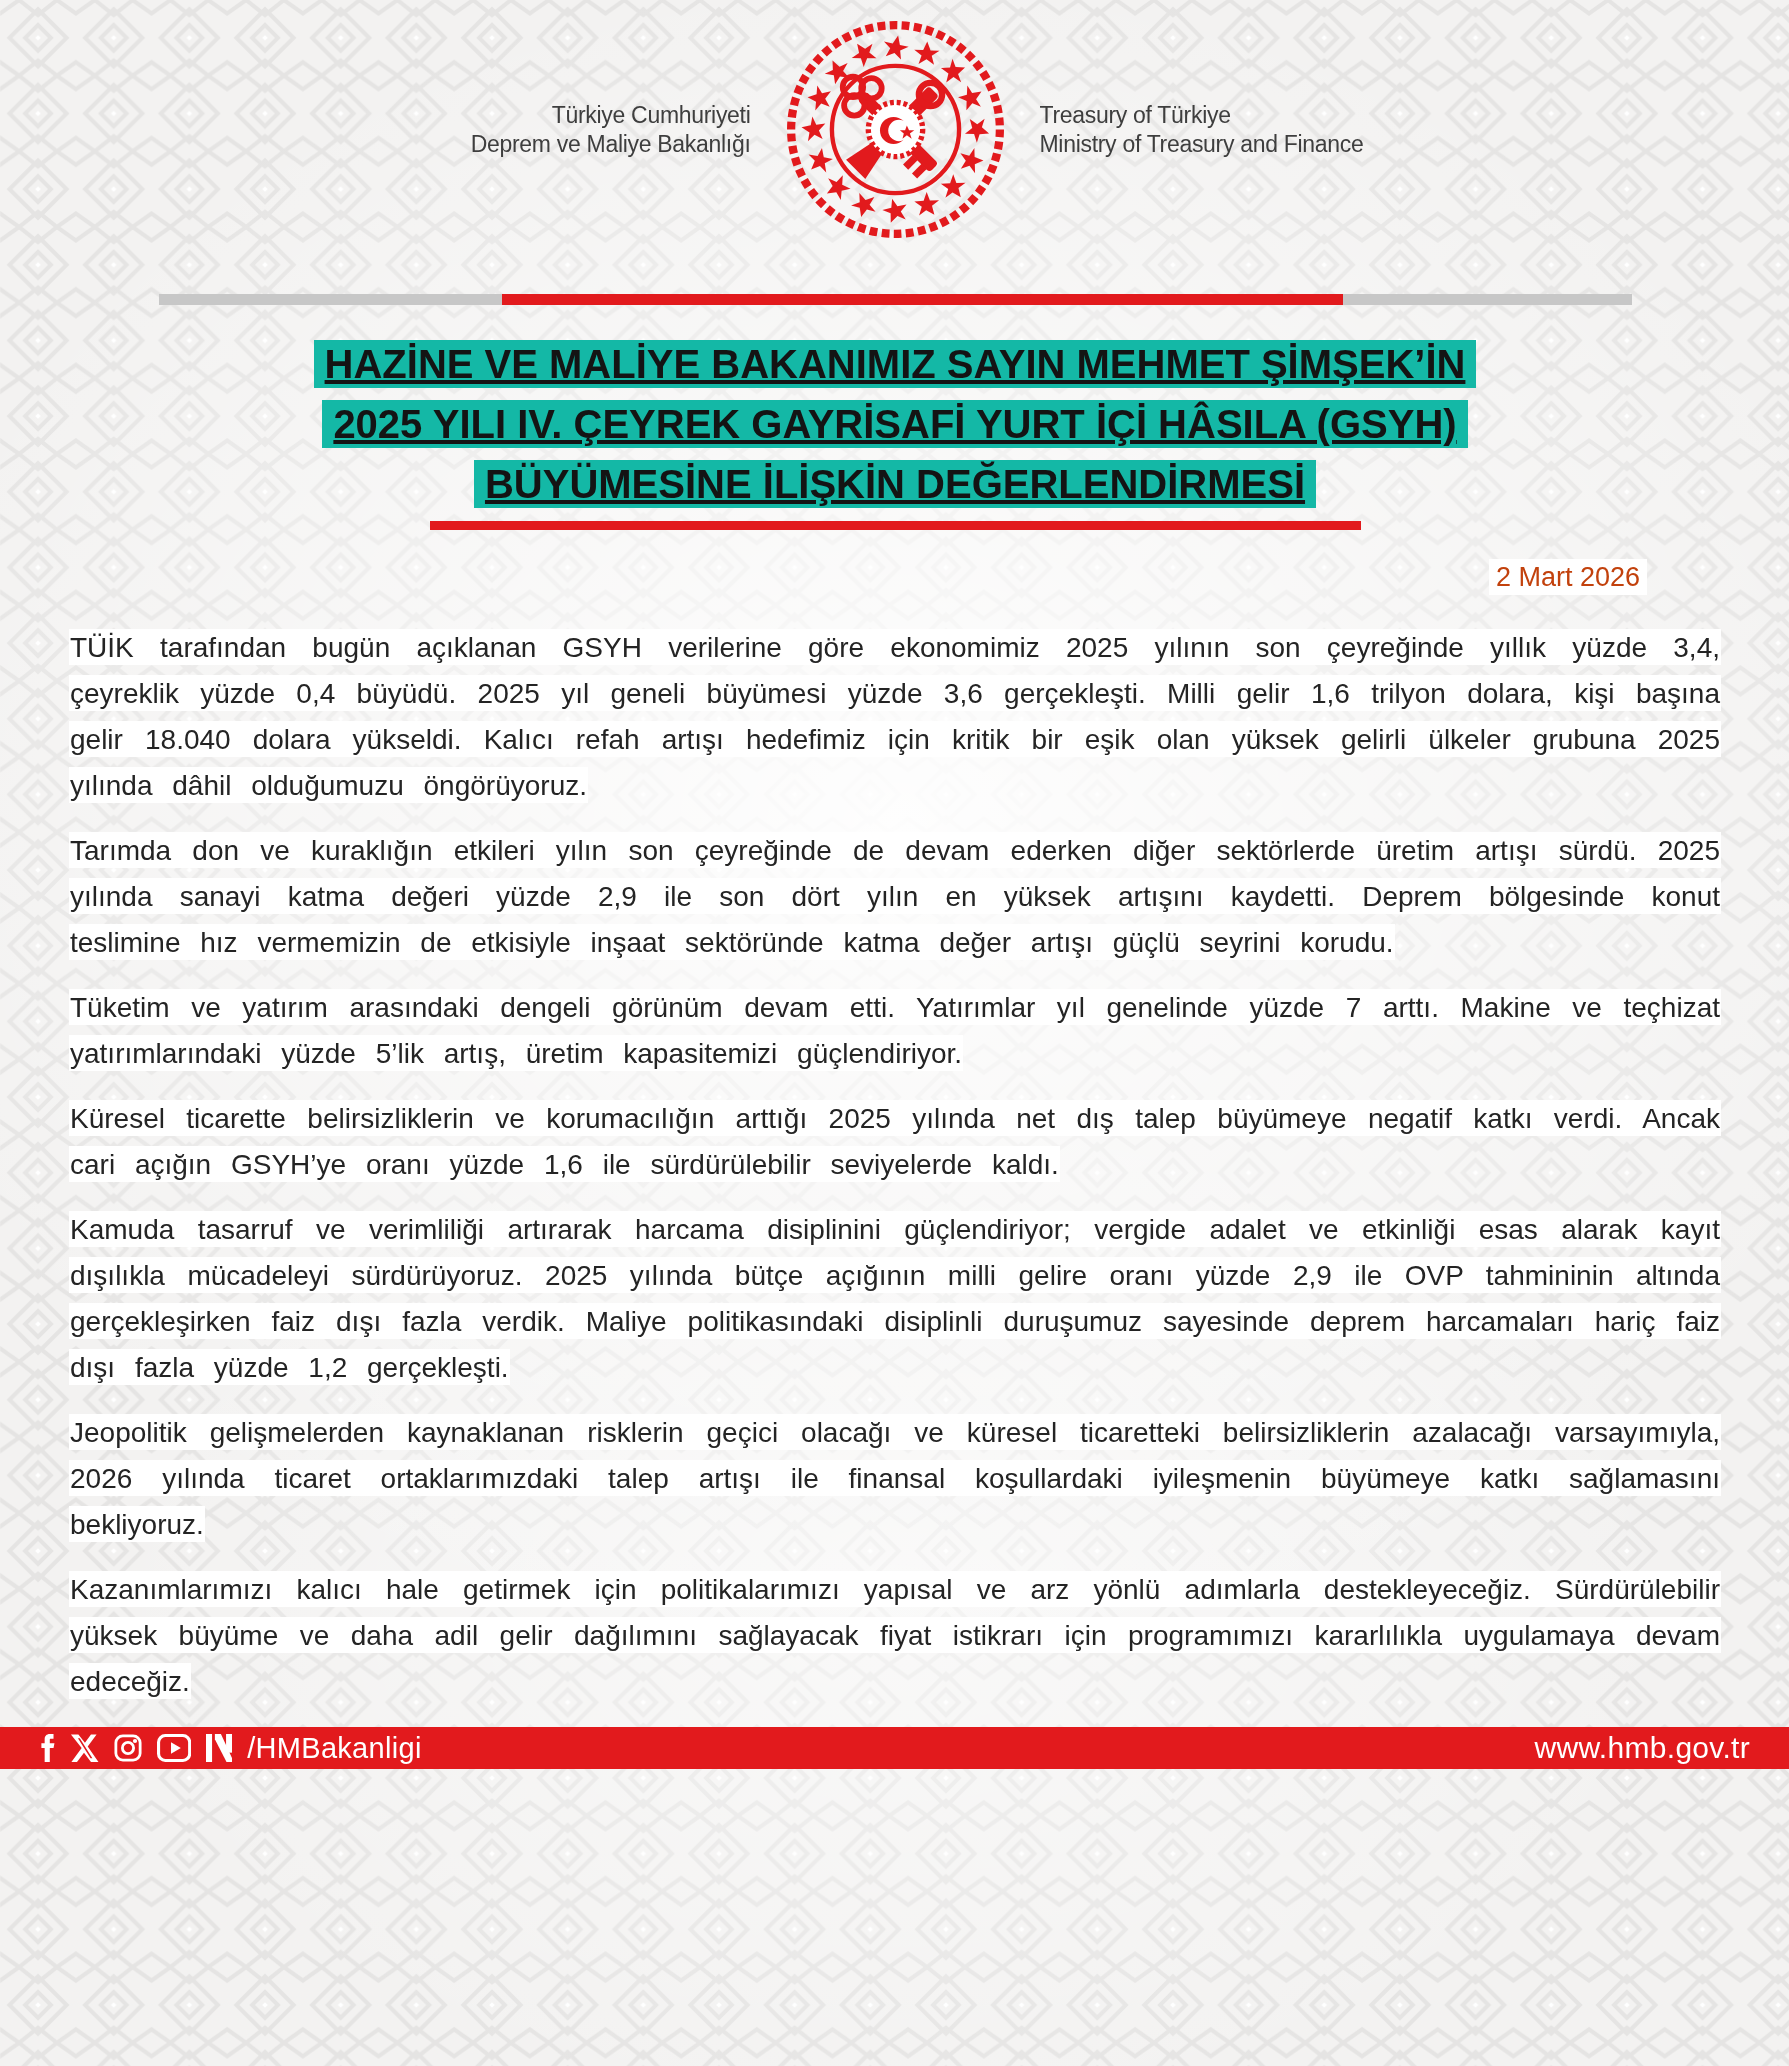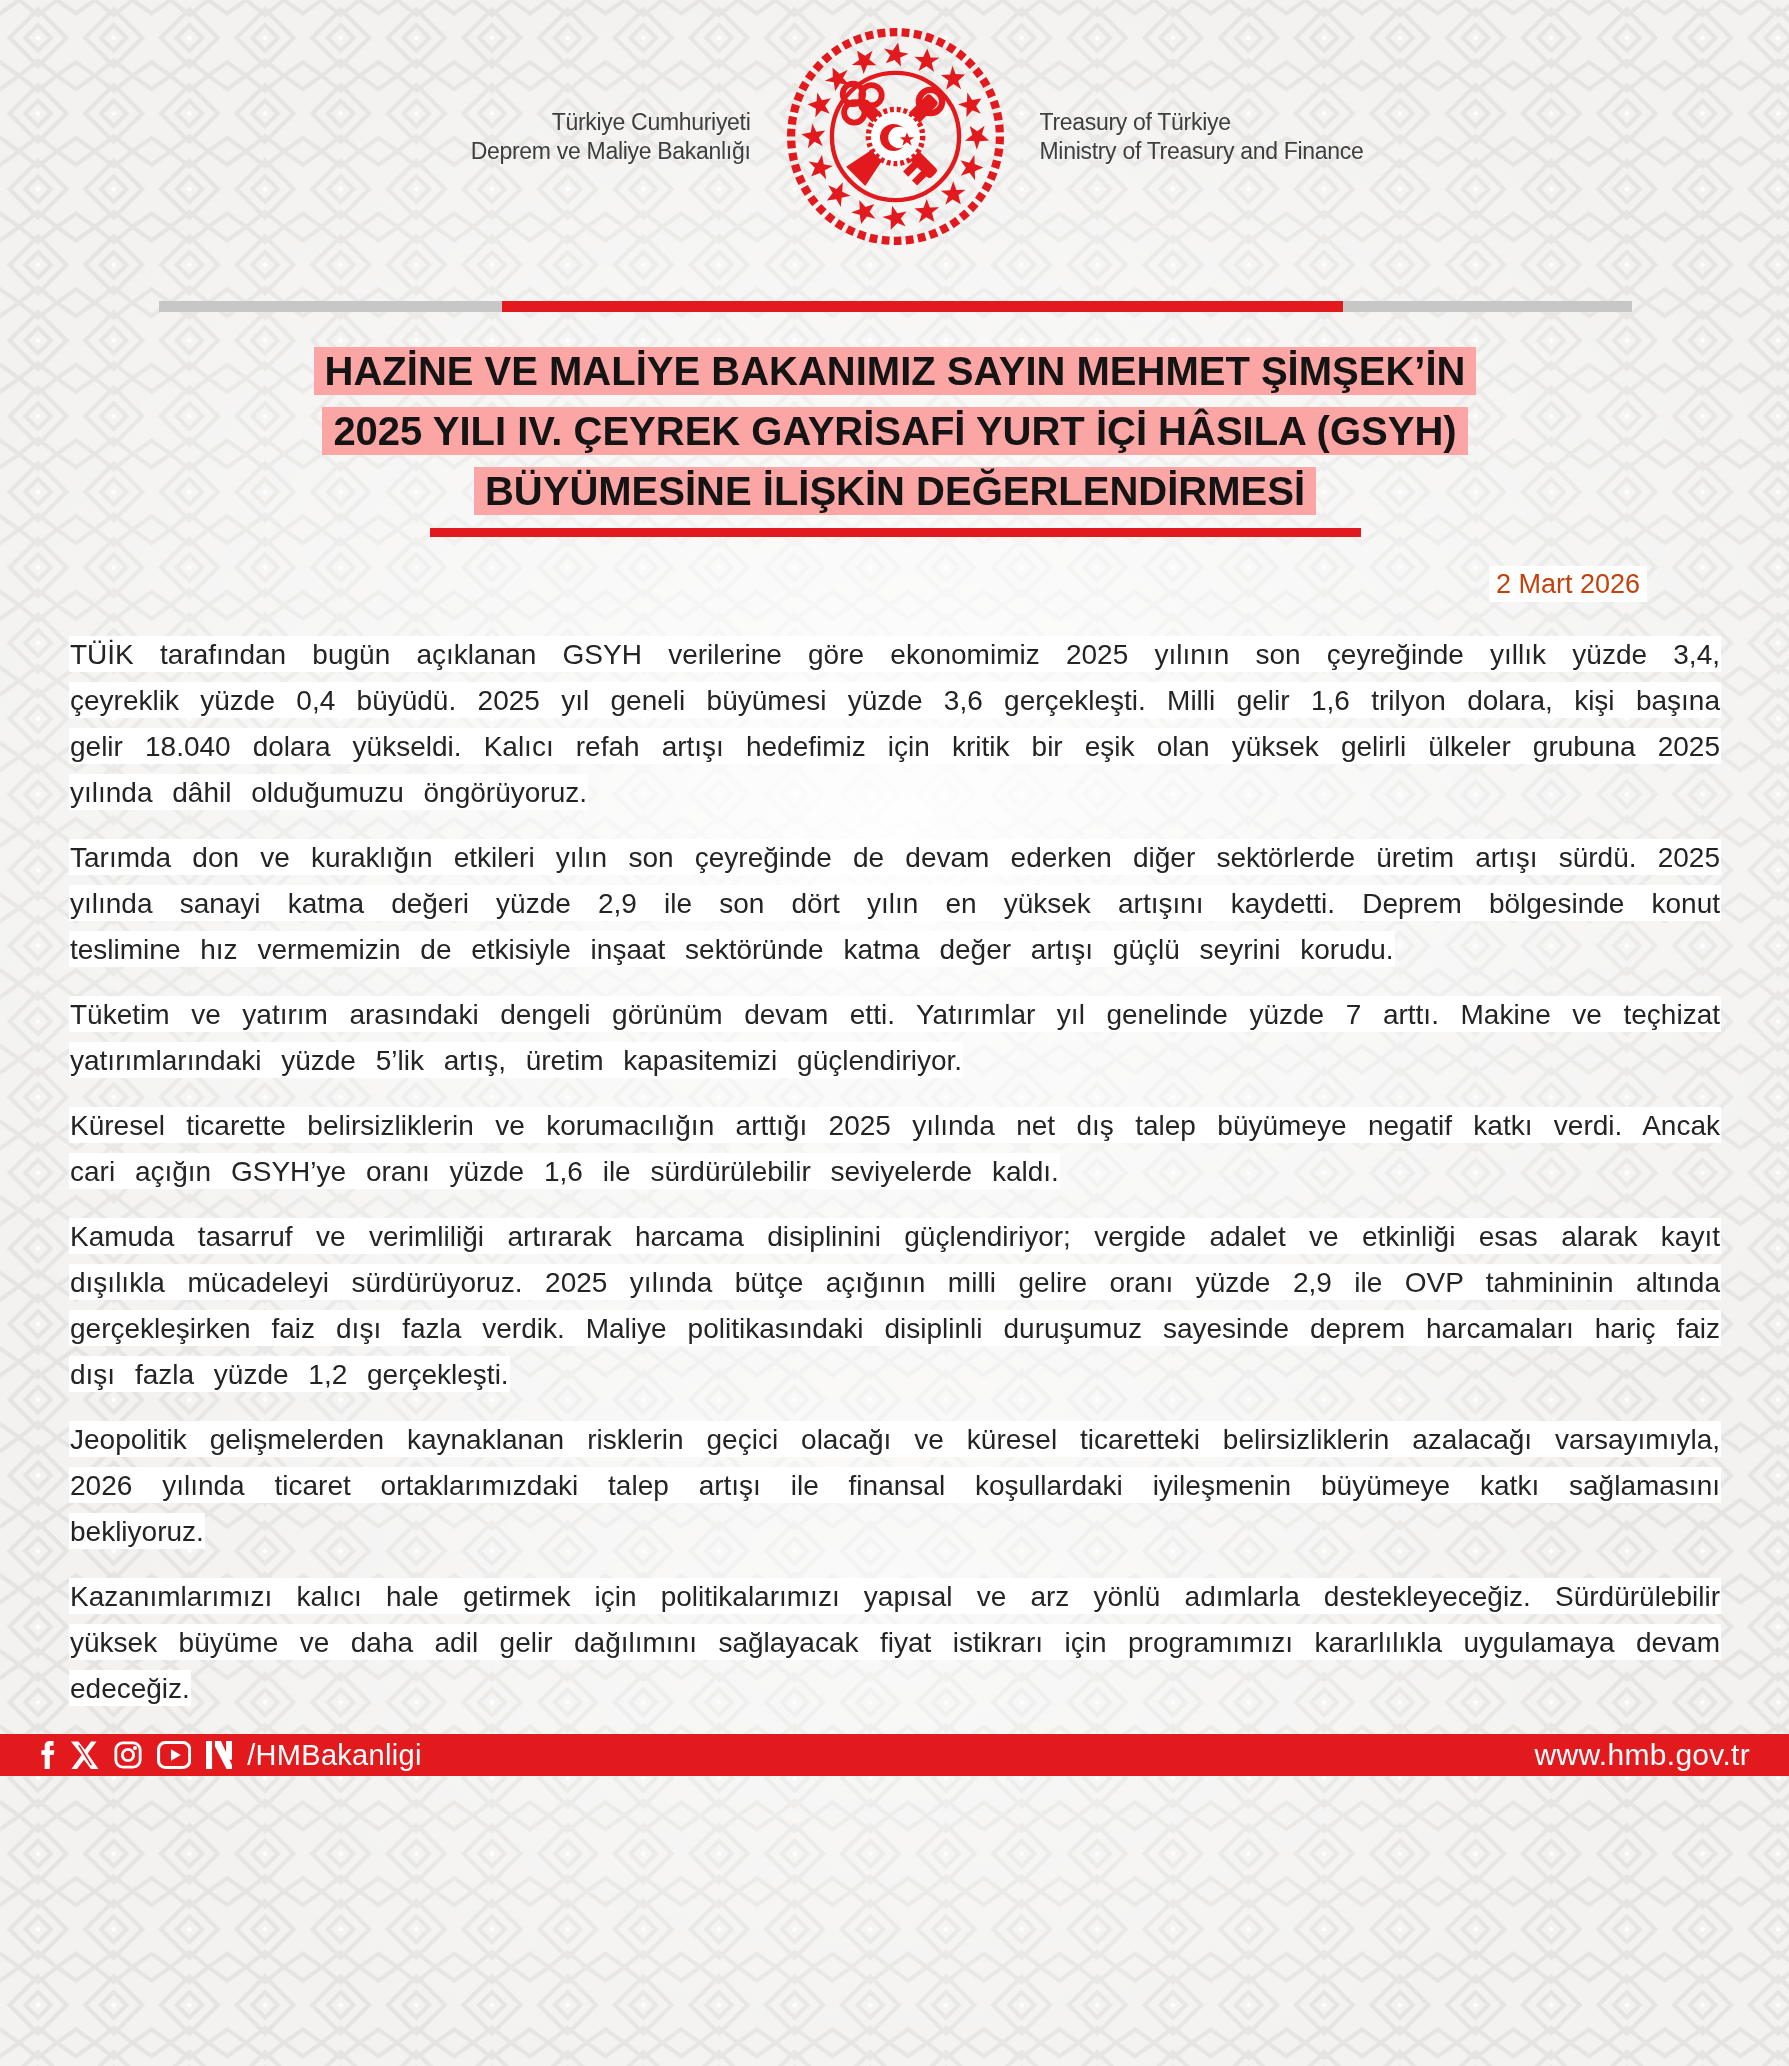--- a/index.html
+++ b/index.html
@@ -13,42 +13,42 @@
     position:absolute;inset:0;z-index:1;pointer-events:none;
     background:
       radial-gradient(ellipse 58% 42% at 50% 40%, rgba(255,255,255,.92) 0%, rgba(255,255,255,0) 100%),
       radial-gradient(ellipse 45% 25% at 50% 78%, rgba(255,255,255,.55) 0%, rgba(255,255,255,0) 100%);
   }
   .content{position:relative;z-index:2;}
 
   
   .header{
     display:grid;grid-template-columns:1fr auto 1fr;align-items:center;
-    padding-top:20px;
+    padding-top:13px;
   }
   .org-left{text-align:right;padding-right:28px;}
   .org-right{text-align:left;padding-left:28px;}
   .org-line{
     font-size:23px;line-height:29px;color:#3e3e3e;letter-spacing:-0.3px;
   }
   .emblem{width:233px;height:233px;display:block;}
 
   
   .divider{width:1473px;height:11px;margin:48px auto 0;display:flex;}
   .divider .seg-gray-l{flex:0 0 343px;background:#c7c7c7;}
   .divider .seg-red{flex:0 0 841px;background:#e21a1d;}
   .divider .seg-gray-r{flex:1;background:#c7c7c7;}
 
   
   .title-block{margin-top:29px;text-align:center;}
   .title-line{
     font-size:40px;line-height:60px;font-weight:bold;color:#141414;
     letter-spacing:0px;
   }
-  .title-line > span{background:#fca5a5;padding:2px 11px;}
+  .title-line > span{background:#14b8a6;padding:2px 11px;text-decoration:underline;}
   .title-underline{width:931px;height:9px;background:#e21a1d;margin:7px auto 0;}
 
   
   .date-row{padding:0 143px;text-align:right;margin-top:32px;}
   .date-text{font-size:27px;color:#c2410c;background:#fff;padding:3px 7px;}
 
   
   .body-text{padding:0 69px;margin-top:31px;color:#242424;}
   .body-text p{
     margin:0 0 19px;font-size:28px;line-height:46px;text-align:justify;

